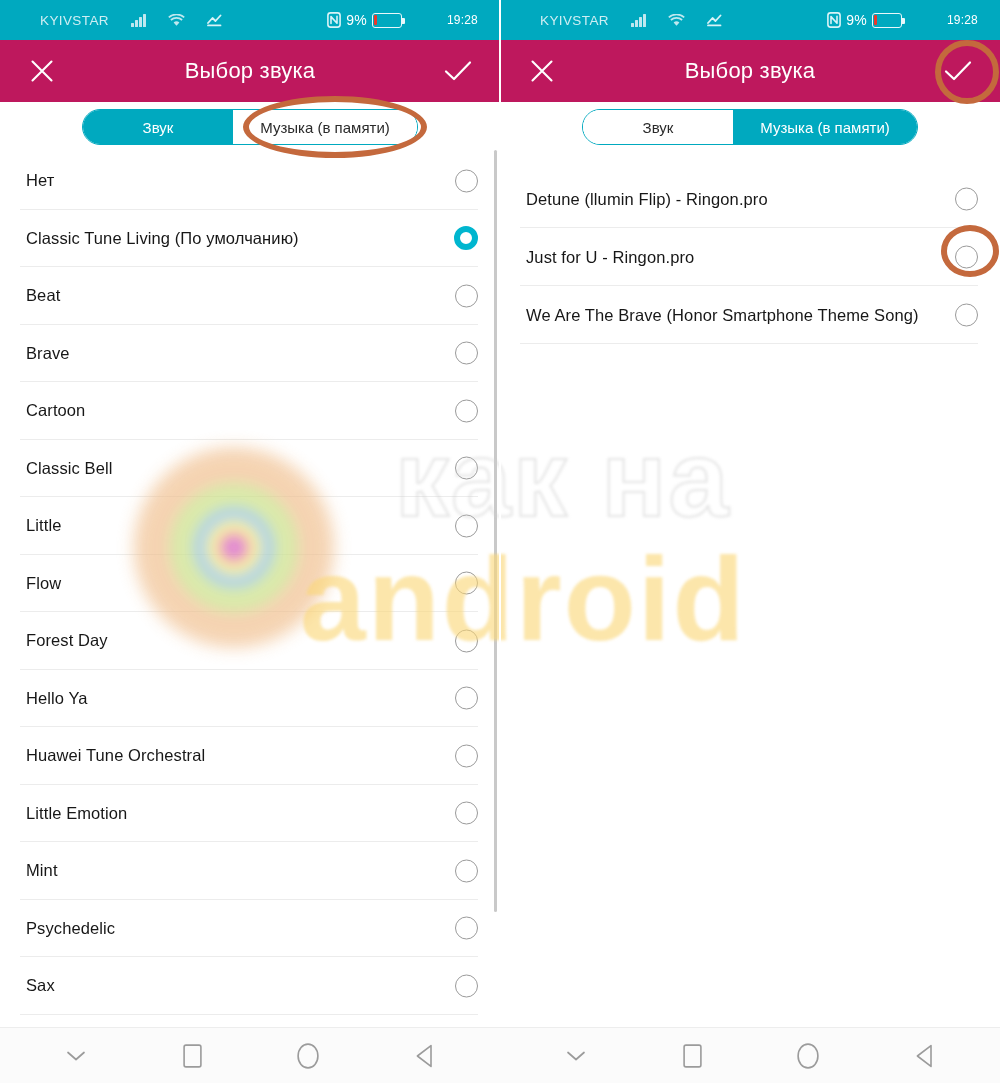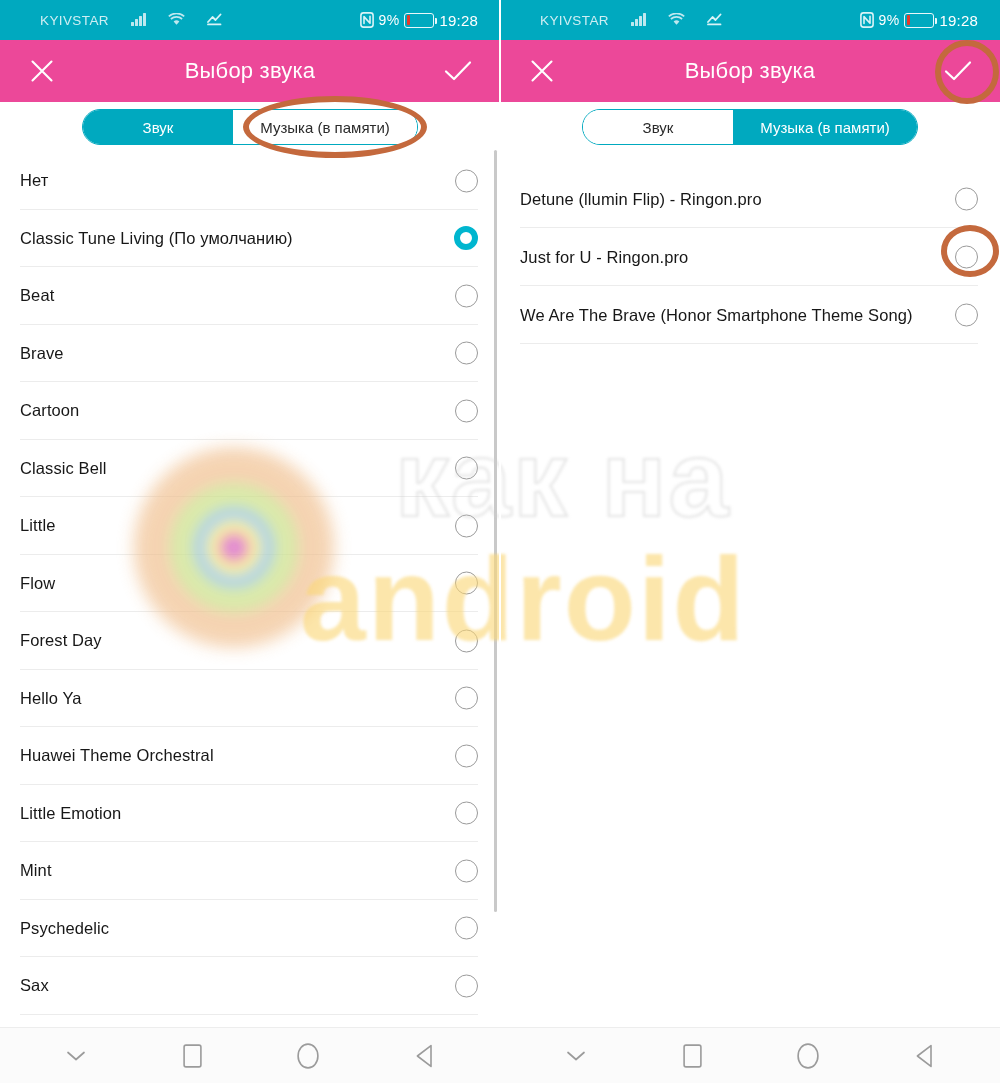--- a/index.html
+++ b/index.html
@@ -14,25 +14,25 @@
   .panel{width:500px;height:1083px;position:relative;background:#fff;overflow:hidden;}
   .panel.left{border-right:0;}
 
   
   .statusbar{
     height:40px;background:#00a9bf;color:#d9f3f7;
     display:flex;align-items:center;
     font-size:13px;letter-spacing:.3px;
     position:relative;
   }
-  .sb-left{display:flex;gap:22px;margin-left:40px;}
+  .sb-left{display:flex;align-items:center;gap:22px;margin-left:40px;}
   .carrier{font-size:13.5px;color:#cdeef3;font-weight:400;letter-spacing:.4px;}
   .sb-right{display:flex;align-items:center;gap:5px;position:absolute;right:22px;top:0;height:40px;}
   .batt-pct{font-size:14px;color:#ffffff;}
-  .clock{font-size:15px;color:#ffffff;letter-spacing:.2px;}
+  .clock{font-size:12px;color:#ffffff;letter-spacing:.2px;margin-left:40px;}
   .ico{display:inline-block;line-height:0;}
 
   
   .bars{display:flex;align-items:flex-end;gap:1.5px;height:13px;}
   .bars i{display:block;width:2.6px;background:#bfe8ef;border-radius:.5px;}
   .bars i:nth-child(1){height:4px;}
   .bars i:nth-child(2){height:6.5px;}
   .bars i:nth-child(3){height:9.5px;}
   .bars i:nth-child(4){height:13px;}
 
@@ -42,21 +42,21 @@
     position:relative;display:flex;align-items:center;padding:1.5px;box-sizing:border-box;
   }
   .battery:after{
     content:"";position:absolute;right:-4px;top:4px;width:2.5px;height:6px;
     background:#e9f7fa;border-radius:0 1px 1px 0;
   }
   .battery .fill{height:100%;background:#e8392b;border-radius:1px;}
 
   
   .appbar{
-    height:62px;background:#ec4899;color:#fff;
+    height:62px;background:#be185d;color:#fff;
     display:flex;align-items:center;justify-content:space-between;
     padding:0 25px;box-sizing:border-box;position:relative;
   }
   .appbar .title{
     position:absolute;left:0;right:0;text-align:center;
     font-size:22px;font-weight:400;color:#ffffff;letter-spacing:.2px;
     pointer-events:none;
   }
   .iconbtn{width:34px;height:34px;display:flex;align-items:center;justify-content:center;position:relative;z-index:2;}
 
@@ -78,20 +78,21 @@
   
   .list{position:relative;}
   .row{
     height:57.5px;display:flex;align-items:center;
     padding:0 0 0 20px;box-sizing:border-box;position:relative;
   }
   .panel.right .row{padding-left:20px;}
   .row .label{
     font-size:16.5px;color:#171717;letter-spacing:.1px;white-space:nowrap;
     font-weight:400;
+    margin-left:6px;
   }
   .row .divider{
     position:absolute;left:20px;right:22px;bottom:0;height:1px;background:#ececec;
   }
   .panel.right .row .divider{left:20px;right:22px;}
   .radio{
     position:absolute;right:22px;top:50%;transform:translateY(-50%);
     width:23px;height:23px;border-radius:50%;
     border:1.6px solid #9a9a9a;box-sizing:border-box;background:transparent;
   }
@@ -267,21 +268,21 @@
           <span class="label">Forest Day</span>
           <span class="radio"></span>
           <span class="divider"></span>
         </div>
         <div class="row">
           <span class="label">Hello Ya</span>
           <span class="radio"></span>
           <span class="divider"></span>
         </div>
         <div class="row">
-          <span class="label">Huawei Theme Orchestral</span>
+          <span class="label">Huawei Tune Orchestral</span>
           <span class="radio"></span>
           <span class="divider"></span>
         </div>
         <div class="row">
           <span class="label">Little Emotion</span>
           <span class="radio"></span>
           <span class="divider"></span>
         </div>
         <div class="row">
           <span class="label">Mint</span>

